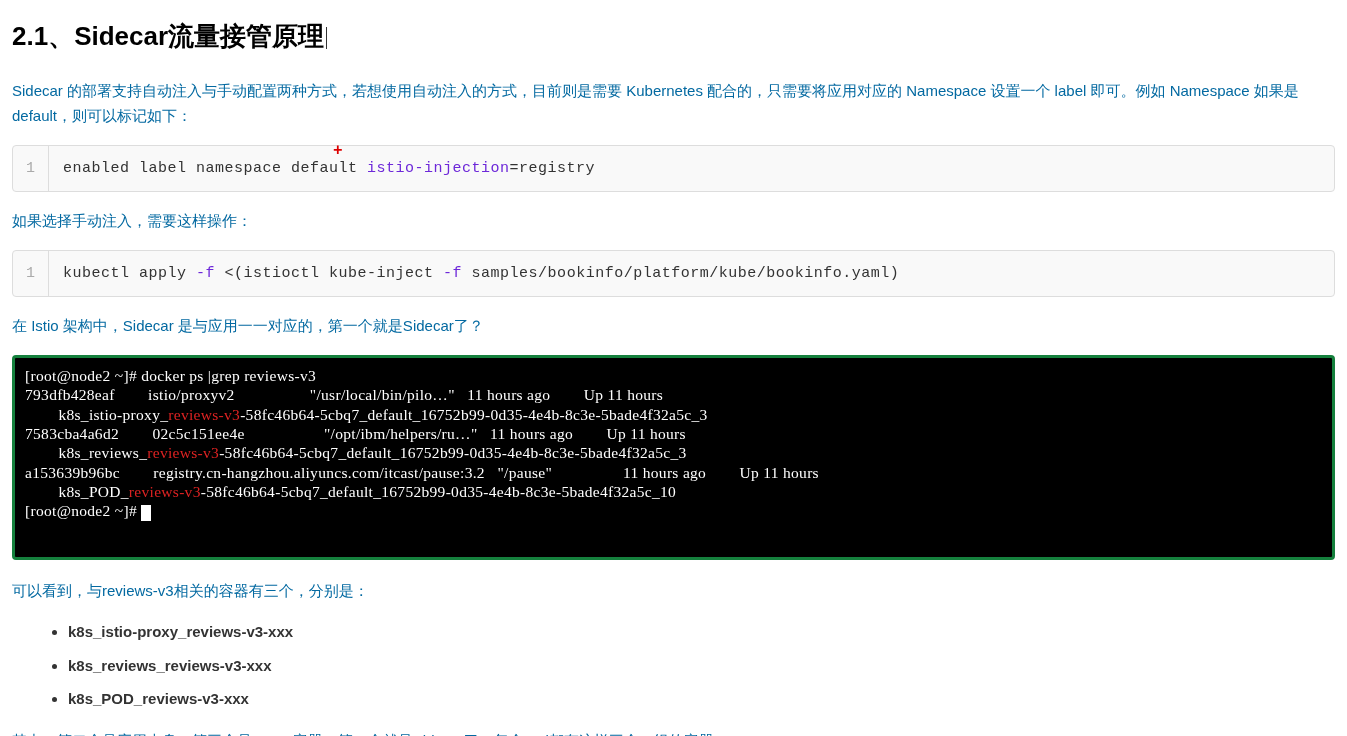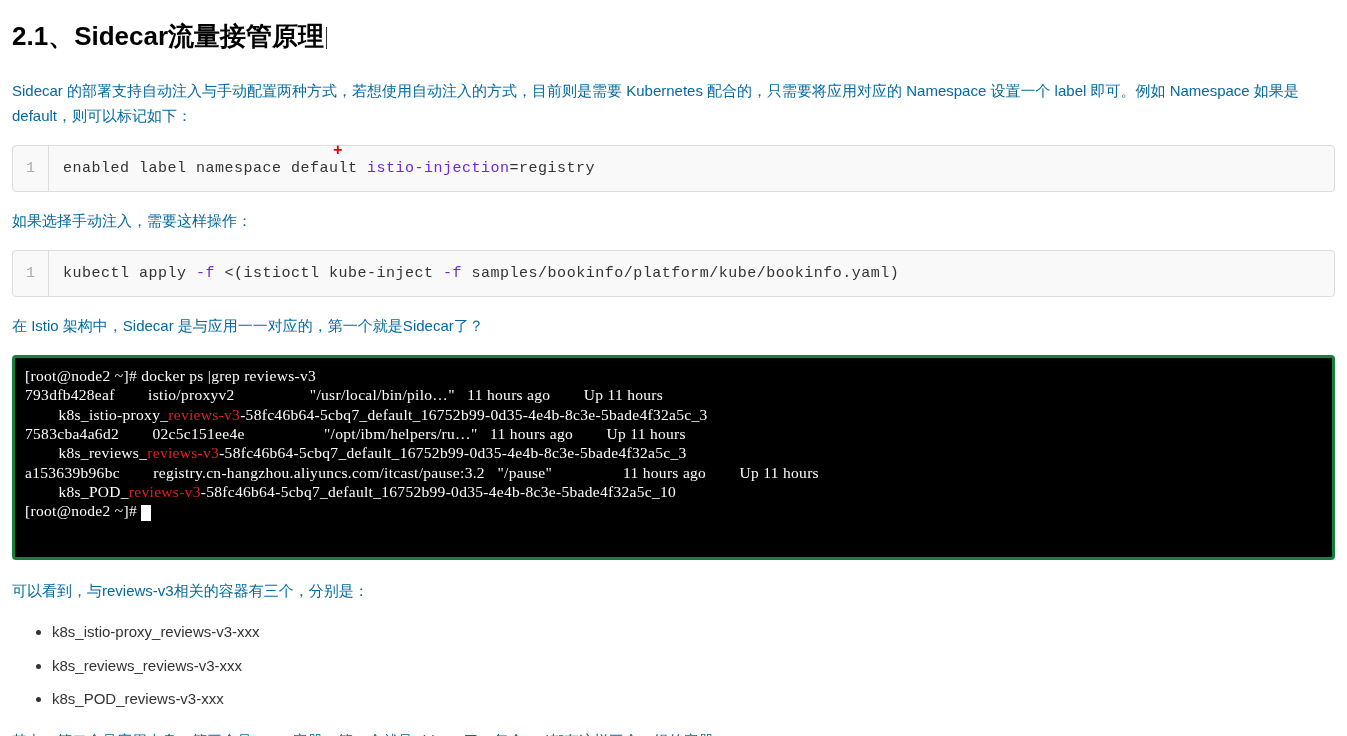--- a/index.html
+++ b/index.html
@@ -81,22 +81,23 @@
     .prompt { color: #fff; }
     .red { color: #d22; }
     .cursor {
       display: inline-block;
       width: 10px;
       height: 16px;
       background: #fff;
       vertical-align: middle;
     }
     ul {
-      margin: 12px 0 16px 40px;
+      margin: 12px 0 16px 56px;
       list-style: disc;
+      font-weight: bold;
     }
     ul li {
       margin: 8px 0;
       color: #333;
     }
   </style>
 </head>
 <body>
 
 <h2>2.1、Sidecar流量接管原理</h2>

